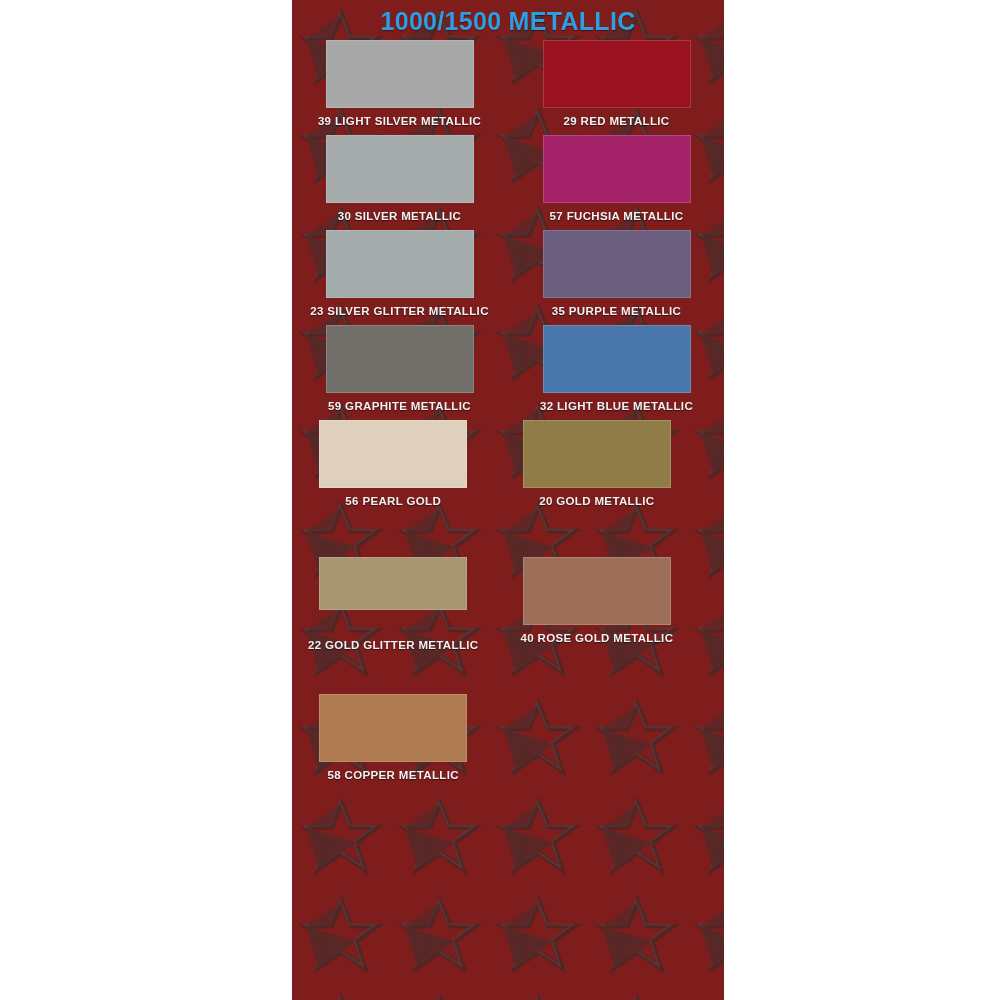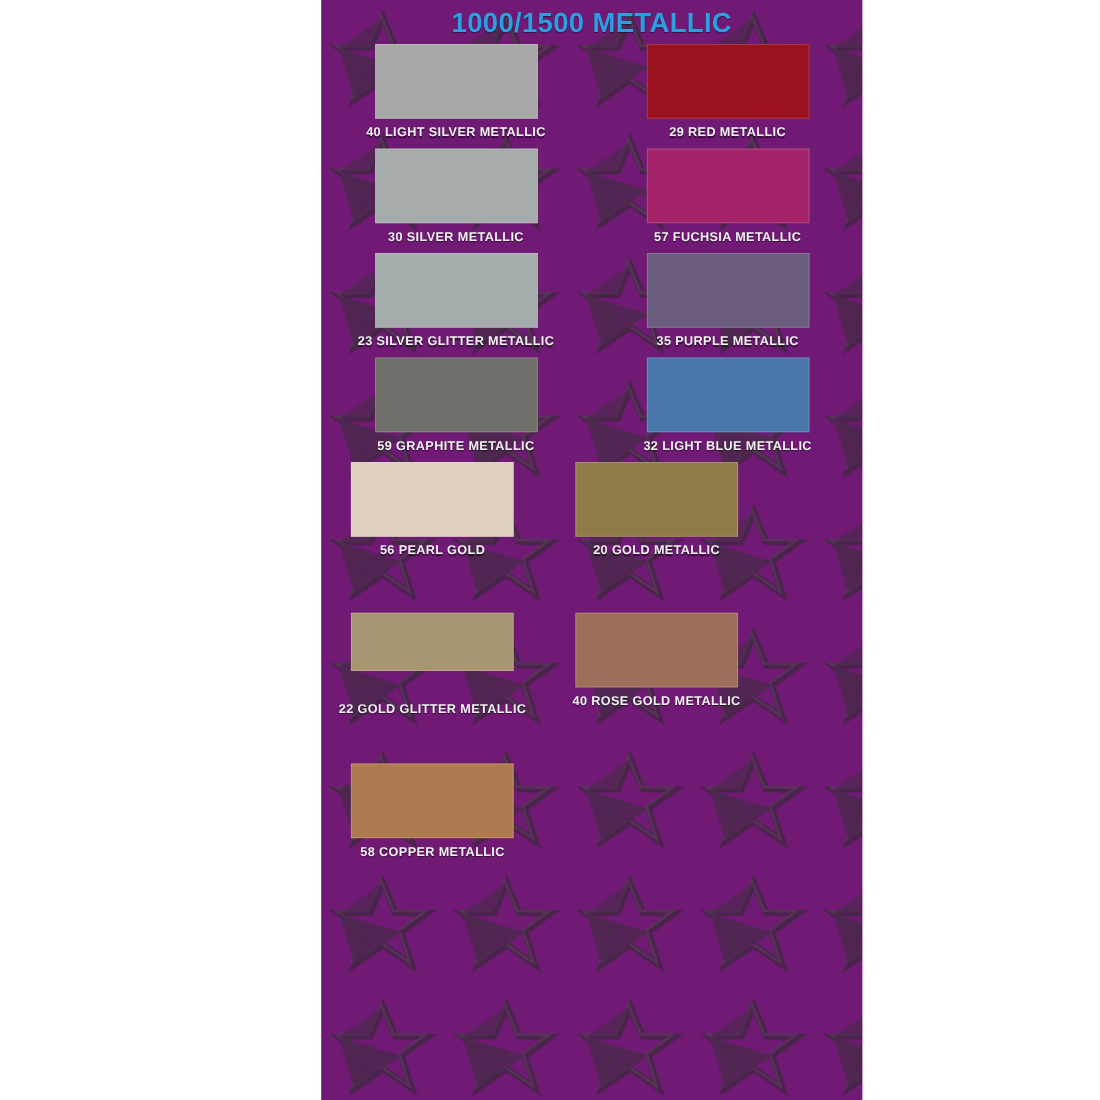--- a/index.html
+++ b/index.html
@@ -98,21 +98,21 @@
     white-space: nowrap;
     text-shadow: 0 1px 1px rgba(0,0,0,0.6);
     line-height: 14px;
   }
 </style>
 </head>
 <body>
 
 <div id="chart-root" style="background-color: rgb(255, 255, 255);">
 
-  <div id="panel" style="background-color: #701a75; left: 292px; width: 492px;">
+  <div id="panel" style="background-color: #7f1d1d; left: 292px; width: 432px;">
 
     <svg id="star-pattern" viewBox="0 0 416 1000" preserveAspectRatio="none" aria-hidden="true">
       <defs>
         <pattern id="starTile" width="95" height="95" patternUnits="userSpaceOnUse">
           <g transform="translate(47.5,47.5)">
             <path d="M 0,-34 L 9.5,-11 L 34,-10.5 L 14,4 L 22,29 L 0,14 L -22,29 L -14,4 L -34,-10.5 L -9.5,-11 Z" fill="none" stroke="#2c2c2a" stroke-width="5" stroke-linejoin="miter"></path>
             <path d="M 0,-34 L 9.5,-11 L 34,-10.5 L 14,4 L 22,29 L 0,14 L -22,29 L -14,4 L -34,-10.5 L -9.5,-11 Z" fill="none" stroke="#454543" stroke-width="2" stroke-linejoin="miter" transform="translate(-1.5,-1.5)"></path>
             <path d="M -34,-10.5 L 14,4 L -22,29 Z" fill="#323230" opacity="0.85"></path>
             <path d="M 0,-34 L -9.5,-11 L -34,-10.5 Z" fill="#343432" opacity="0.7"></path>
           </g>
@@ -122,21 +122,21 @@
     </svg>
 
     <div id="panel-content">
 
       <div class="chart-title" style="color: rgb(43, 159, 224);">1000/1500 METALLIC</div>
 
       <div class="two-col">
 
         <div class="swatch-cell">
           <div class="swatch-chip" style="background-color: rgb(168, 168, 168);"></div>
-          <div class="swatch-label" style="color: rgb(242, 242, 242);">40 LIGHT SILVER METALLIC</div>
+          <div class="swatch-label" style="color: rgb(242, 242, 242);">39 LIGHT SILVER METALLIC</div>
         </div>
         <div class="swatch-cell">
           <div class="swatch-chip" style="background-color: rgb(154, 18, 32);"></div>
           <div class="swatch-label" style="color: rgb(242, 242, 242);">29 RED METALLIC</div>
         </div>
 
         <div class="swatch-cell">
           <div class="swatch-chip" style="background-color: rgb(166, 171, 171);"></div>
           <div class="swatch-label" style="color: rgb(242, 242, 242);">30 SILVER METALLIC</div>
         </div>

